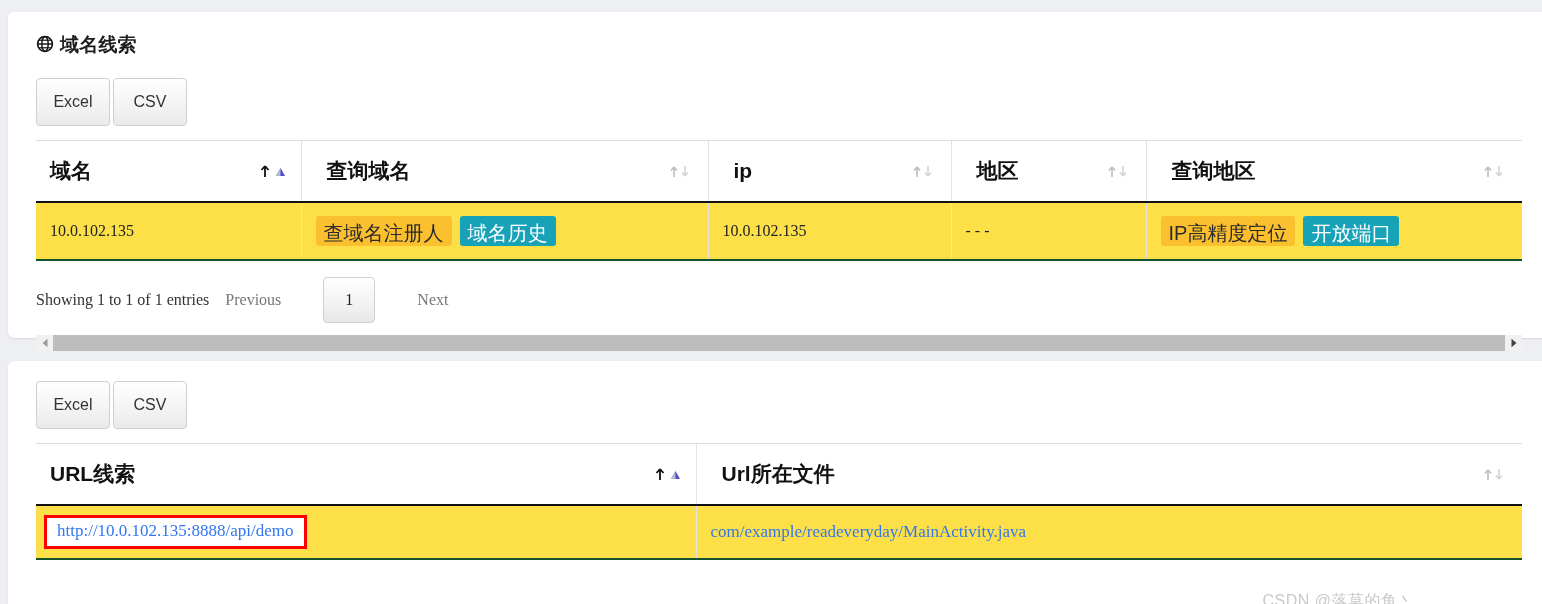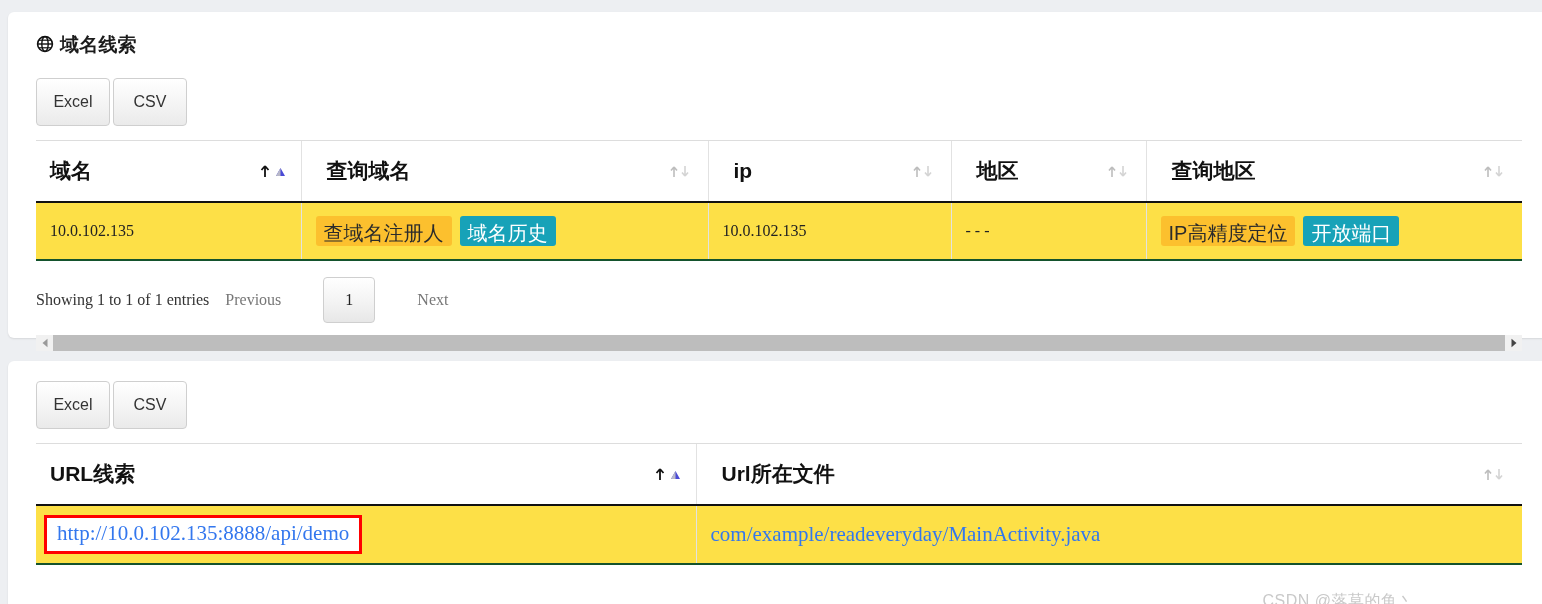--- a/index.html
+++ b/index.html
@@ -108,21 +108,21 @@
     cursor: pointer;
   }
   .badge.warn { background: #fcc02e; color: #2b2b2b; }
   .badge.info { background: #17a2b8; color: #ffffff; }
 
   
   a.lnk {
     color: #3377ee;
     text-decoration: none;
     font-family: "Liberation Serif", "DejaVu Serif", serif;
-    font-size: 21px;
+    font-size: 17px;
     cursor: pointer;
   }
 
   
   .hl-box {
     display: inline-block;
     border: 3px solid #ff0000;
     background: #ffffff;
     padding: 3px 10px 5px;
     margin: -4px -4px -4px -6px;

